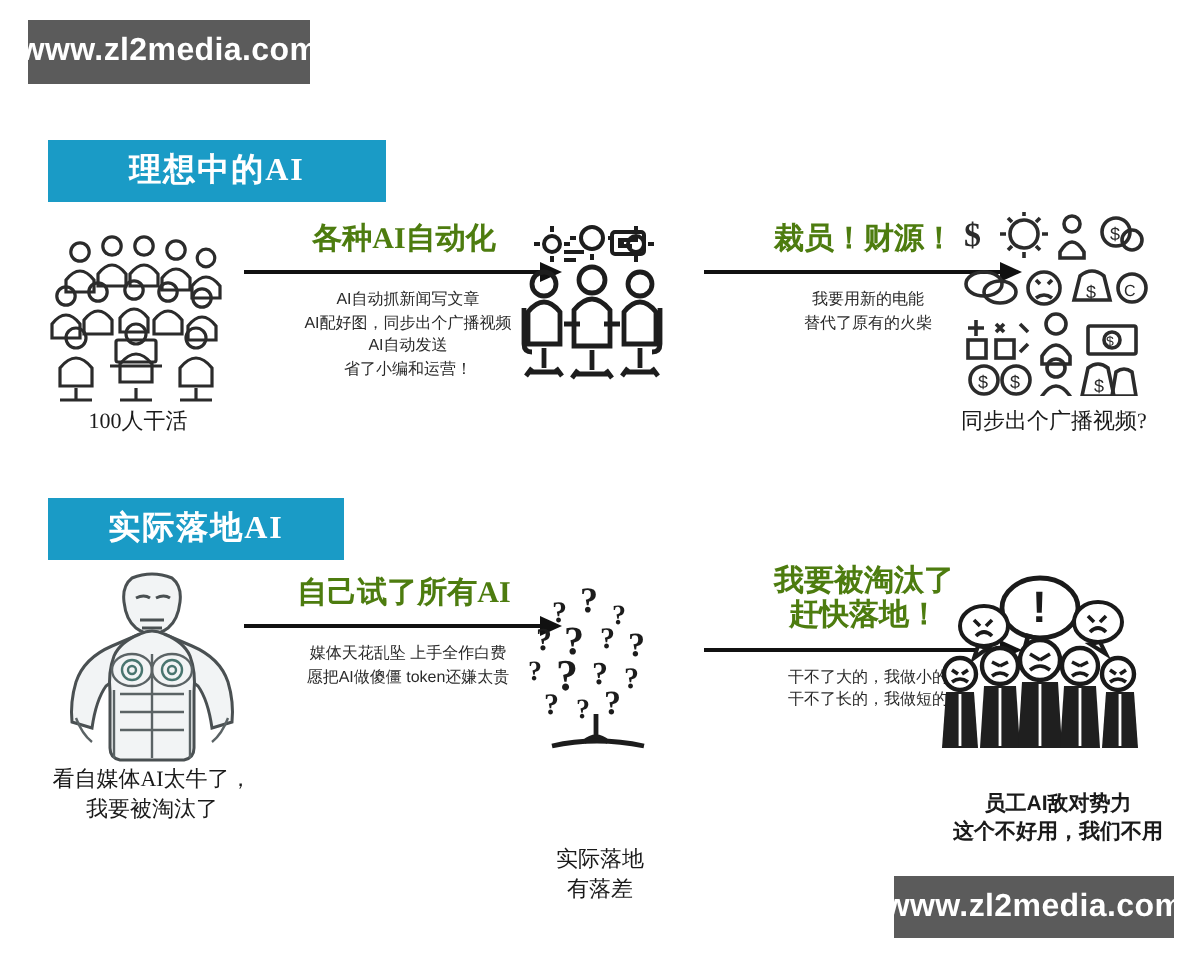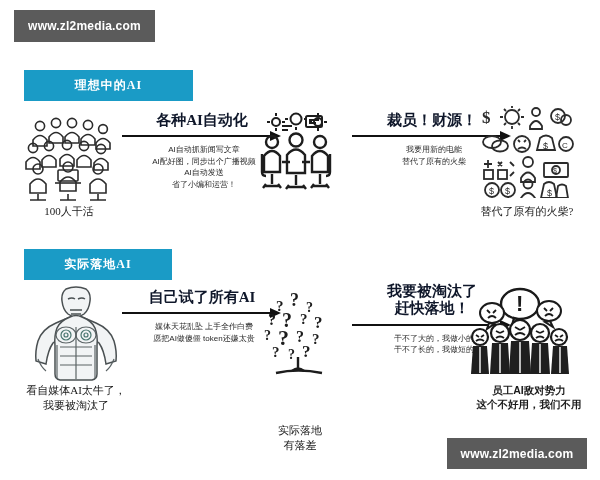--- a/index.html
+++ b/index.html
@@ -19,21 +19,21 @@
     position: absolute;
     inset: 0;
     background: #ffffff;
   }
 
   
   .watermark {
     position: absolute;
     background: #5b5b5b;
     color: #ffffff;
-    font-size: 12px;
+    font-size: 16px;
     font-weight: bold;
     letter-spacing: 0.2px;
     display: flex;
     align-items: center;
     justify-content: center;
   }
   .watermark-top {
     left: 14px;
     top: 10px;
     width: 141px;
@@ -44,21 +44,21 @@
     top: 438px;
     width: 140px;
     height: 31px;
   }
 
   
   .banner {
     position: absolute;
     background: #1a9bc6;
     color: #ffffff;
-    font-size: 12px;
+    font-size: 16px;
     font-weight: bold;
     display: flex;
     align-items: center;
     justify-content: center;
     letter-spacing: 1px;
     font-family: "Liberation Serif", "DejaVu Serif", serif;
   }
   .banner-1 { left: 24px; top: 70px; width: 169px; height: 31px; }
   .banner-2 { left: 24px; top: 249px; width: 148px; height: 31px; }
 
@@ -77,21 +77,21 @@
   .arrow-block {
     position: absolute;
     width: 160px;
   }
   .arrow-title {
     font-size: 15px;
     font-weight: bold;
     font-family: "Liberation Serif", "DejaVu Serif", serif;
     text-align: center;
     line-height: 1.15;
-    color: #0f172a;
+    color: #4d7c0f;
     white-space: pre-line;
     margin-bottom: 2px;
   }
   .arrow-line {
     position: relative;
     height: 10px;
     margin: 1px 0 3px 0;
   }
   .arrow-line .shaft {
     position: absolute;
@@ -275,21 +275,21 @@
         <circle cx="30" cy="84" r="7"></circle>
         <text x="27" y="88" font-size="9" fill="#2b2b2b" stroke="none">$</text>
         <circle cx="50" cy="78" r="4.5"></circle>
         <path d="M43 92 q7 -10 14 0 v2 h-14 z"></path>
         <path d="M66 78 q5 -4 10 0 l3 14 h-16 z"></path>
         <text x="69" y="90" font-size="9" fill="#2b2b2b" stroke="none">$</text>
         <path d="M80 80 q4 -3 8 0 l2 12 h-12 z"></path>
       </g>
     </svg>
 
-    <div class="caption" style="left:460px; top:100px; width:134px;">替代了原有的火柴?</div>
+    <div class="caption" style="left:460px; top:100px; width:134px;">同步出个广播视频?</div>
   </div>
 
   <div class="banner banner-2">实际落地AI</div>
 
   <div class="row row-2">
 
     <svg class="art" style="left:30px; top:2px;" width="92" height="98" viewBox="0 0 92 98">
       <g fill="#f2f4f5" stroke="#4a5052" stroke-width="1.5">
         <path d="M36 4 q10 -4 20 0 q5 4 4 12 q-1 9 -6 13 q-4 3 -8 3 q-4 0 -8 -3 q-5 -4 -6 -13 q-1 -8 4 -12 z"></path>
         <path d="M38 14 q4 -2 7 0 M48 14 q4 -2 7 0"></path>
@@ -398,19 +398,19 @@
         <path d="M22 58 h16 l2 31 h-20 z"></path>
         <path d="M41 56 h18 l2 33 h-22 z"></path>
         <path d="M62 58 h16 l2 31 h-20 z"></path>
         <path d="M83 61 h14 l2 28 h-18 z"></path>
       </g>
       <g fill="none" stroke="#ffffff" stroke-width="1.4">
         <path d="M10 62 v26 M30 59 v29 M50 57 v31 M70 59 v29 M90 62 v26"></path>
       </g>
     </svg>
 
-    <div class="caption sans" style="left:460px; top:100px; width:138px;">员工AI敌对势力
+    <div class="caption sans" style="left:460px; top:112px; width:138px;">员工AI敌对势力
 这个不好用，我们不用</div>
   </div>
 
   <div class="watermark watermark-bottom">www.zl2media.com</div>
 
 </div>
 
 </body></html>

